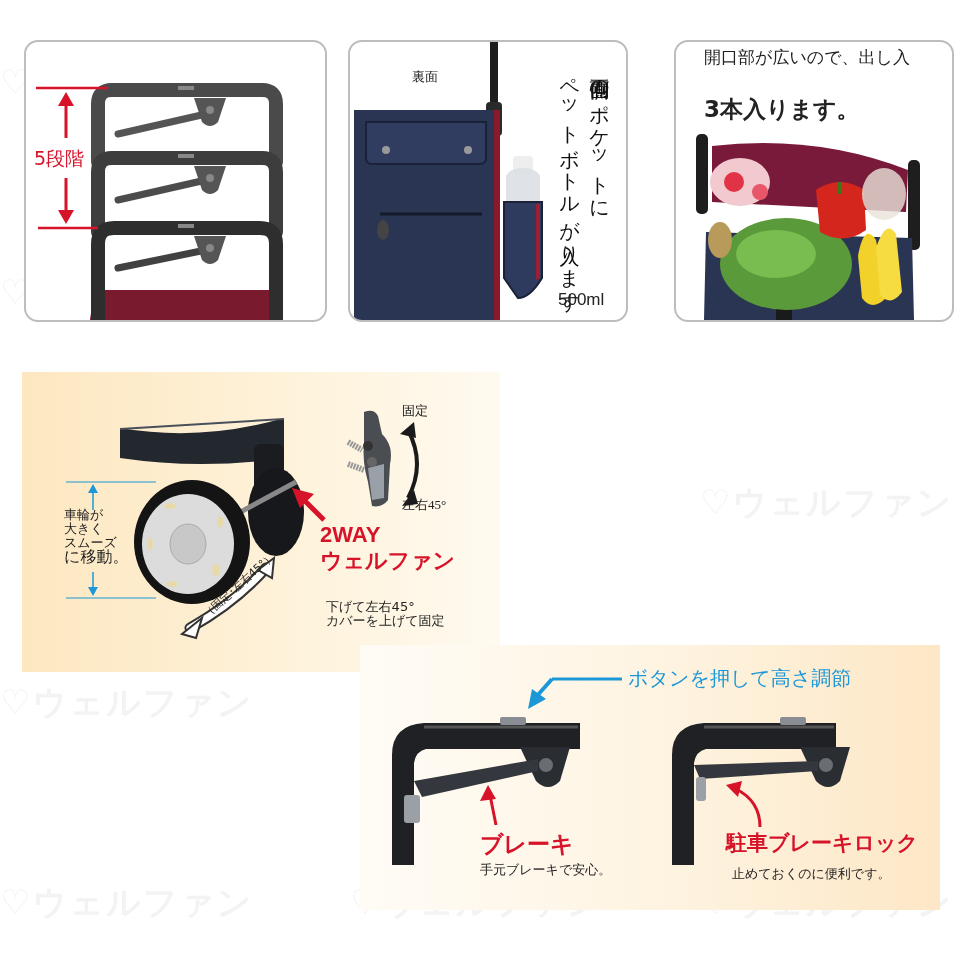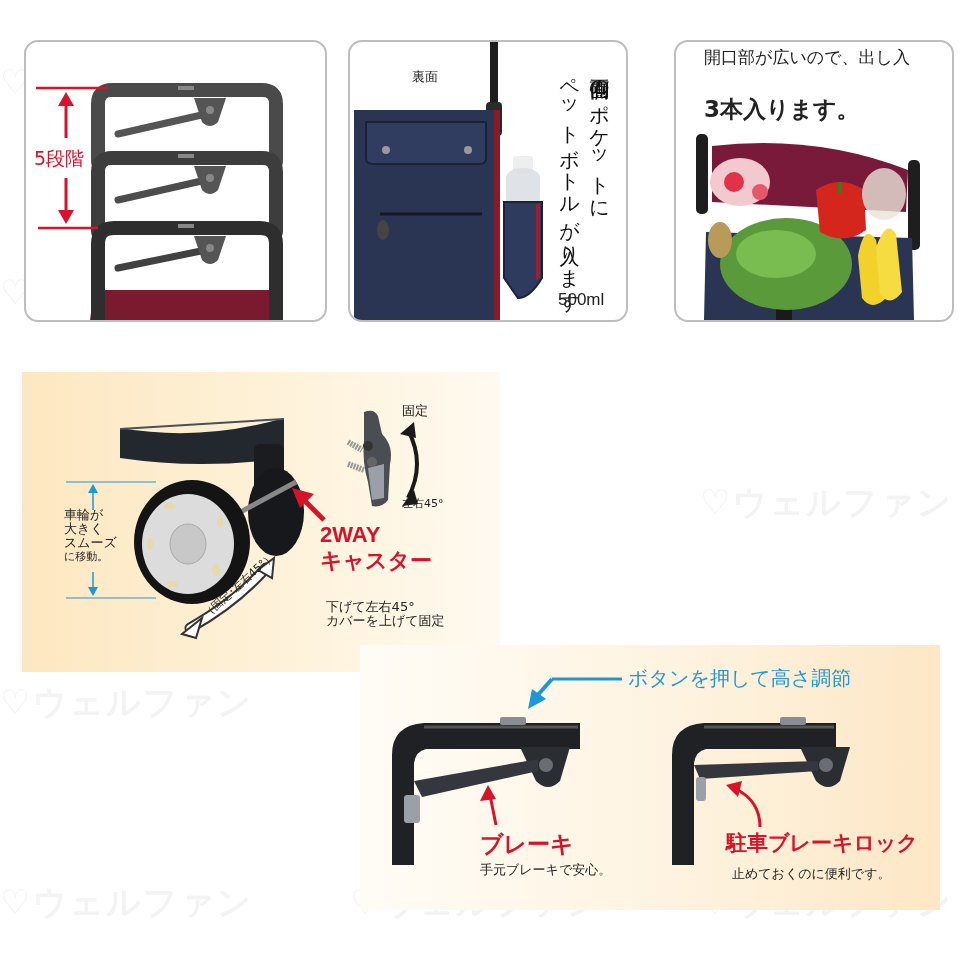--- a/index.html
+++ b/index.html
@@ -191,25 +191,25 @@
 
     <g>
       <path d="M386 58 Q404 92 386 126" fill="none" stroke="#1a1a1a" stroke-width="4"></path>
       <polygon points="392,50 378,62 394,66" fill="#1a1a1a"></polygon>
       <polygon points="380,134 392,118 396,132" fill="#1a1a1a"></polygon>
     </g>
   </svg>
   <div class="txt dark" style="left:42px;top:136px;font-size:13px;line-height:14px;">車輪が</div>
   <div class="txt dark" style="left:42px;top:150px;font-size:13px;line-height:14px;">大きく</div>
   <div class="txt dark" style="left:42px;top:164px;font-size:13px;line-height:14px;">スムーズ</div>
-  <div class="txt dark" style="left:42px;top:178px;font-size:11px;line-height:14px;">に移動。</div>
+  <div class="txt dark" style="left:42px;top:178px;font-size:16px;line-height:14px;">に移動。</div>
   <div class="txt dark" style="left:380px;top:30px;font-size:13px;">固定</div>
-  <div class="txt dark" style="left:380px;top:124px;font-size:11px;">左右45°</div>
+  <div class="txt dark" style="left:380px;top:124px;font-size:13px;font-family:Liberation Serif, serif;">左右45°</div>
   <div class="txt red" style="left:298px;top:150px;font-size:22px;font-weight:bold;font-family:'Liberation Sans',sans-serif;">2WAY</div>
-  <div class="txt red" style="left:298px;top:174px;font-size:22px;font-weight:bold;">キャスター</div>
+  <div class="txt red" style="left:298px;top:174px;font-size:22px;font-weight:bold;">ウェルファン</div>
   <div class="txt dark" style="left:304px;top:204px;font-size:13px;margin-top:36px;">カバーを上げて固定</div>
   <div class="txt dark" style="left:304px;top:226px;font-size:13px;">下げて左右45°</div>
   <div class="txt dark" style="left:178px;top:238px;font-size:11px;transform:rotate(-42deg);transform-origin:left top;">（固定･左右45°）</div>
 </div>
 
 <div class="panel" style="left:360px;top:645px;width:580px;height:265px;background:linear-gradient(90deg,#fffcf6 0%,#fef3e0 55%,#fde7c6 100%);">
   <svg width="580" height="265">
 
     <g fill="#1c98d8" stroke="#1c98d8">
       <line x1="262" y1="34" x2="192" y2="34" stroke-width="3"></line>

